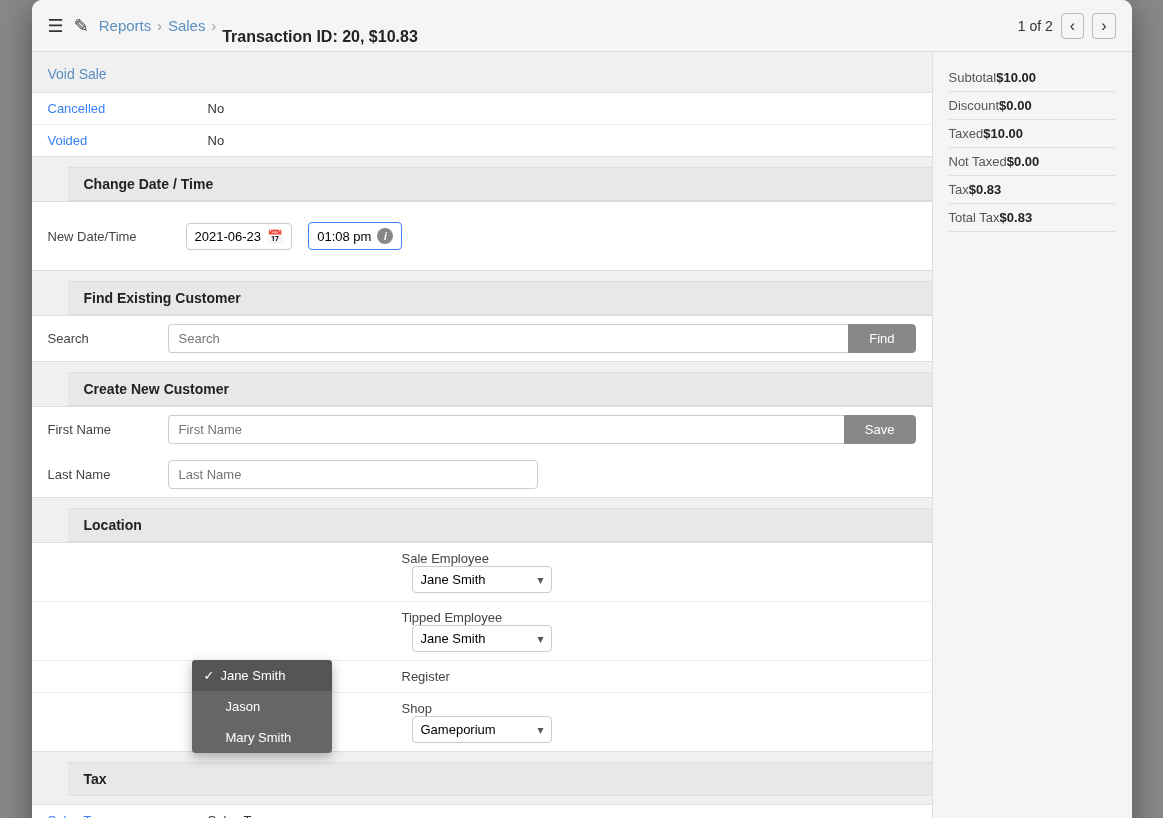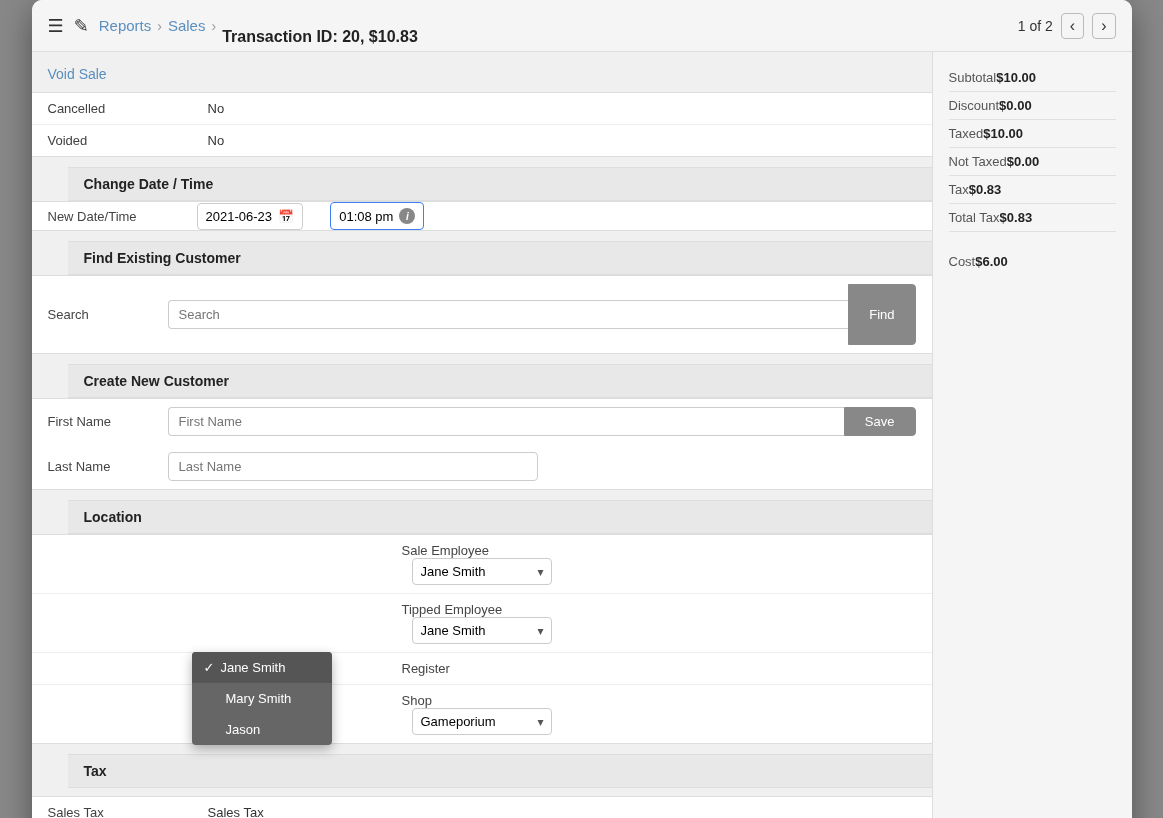--- a/index.html
+++ b/index.html
@@ -116,21 +116,21 @@
       display: flex;
       align-items: center;
       padding: 8px 16px;
       border-bottom: 1px solid #eee;
     }
     .form-row:last-child {
       border-bottom: none;
     }
     .form-label {
       width: 160px;
-      color: #404040;
+      color: #3b82f6;
       font-size: 13px;
       flex-shrink: 0;
     }
     .form-value {
       color: #333;
       font-size: 13px;
       font-weight: 500;
     }
     
     .section-header {
@@ -140,22 +140,22 @@
       font-size: 14px;
       color: #222;
       border-top: 1px solid #ddd;
       border-bottom: 1px solid #ddd;
       margin-left: 36px;
     }
     
     .datetime-row {
       display: flex;
       align-items: center;
-      gap: 19px;
-      padding: 0 16px;
+      gap: 8px;
+      padding: 20px 16px;
     }
     .date-input {
       border: 1px solid #ccc;
       border-radius: 4px;
       padding: 5px 8px;
       font-size: 13px;
       background: #fff;
       display: flex;
       align-items: center;
       gap: 6px;
@@ -202,21 +202,21 @@
       border-right: none;
       border-radius: 4px 0 0 4px;
       padding: 6px 10px;
       font-size: 13px;
       outline: none;
     }
     .find-btn {
       background: #888;
       border: 1px solid #888;
       border-radius: 0 4px 4px 0;
-      padding: 22px 20px;
+      padding: 6px 20px;
       color: #fff;
       cursor: pointer;
       font-size: 13px;
     }
     
     .create-row {
       display: flex;
       align-items: center;
       gap: 0;
       padding: 8px 16px;
@@ -480,25 +480,25 @@
             </select>
           </div>
 
           <div class="dropdown-popup">
             <div class="dropdown-item selected">
               <span class="dropdown-check">✓</span>
               <span>Jane Smith</span>
             </div>
             <div class="dropdown-item">
               <span style="width:16px;display:inline-block;"></span>
-              <span>Mary Smith</span>
+              <span>Jason</span>
             </div>
             <div class="dropdown-item">
               <span style="width:16px;display:inline-block;"></span>
-              <span>Jason</span>
+              <span>Mary Smith</span>
             </div>
           </div>
         </div>
 
         <div class="location-row">
           <span class="location-label">Register</span>
           <span></span>
         </div>
 
         <div class="location-row" style="border-bottom:none;">
@@ -545,19 +545,15 @@
       </div>
       <div class="sidebar-row">
         <span class="sidebar-label">Tax</span>
         <span class="sidebar-value">$0.83</span>
       </div>
       <div class="sidebar-row">
         <span class="sidebar-label">Total Tax</span>
         <span class="sidebar-value">$0.83</span>
       </div>
       <div style="height:16px;"></div>
-      <div class="sidebar-row">
-        <span class="sidebar-label">Cost</span>
-        <span class="sidebar-value">$6.00</span>
-      </div>
     </div>
   </div>
 </div>
 
 </body></html>

